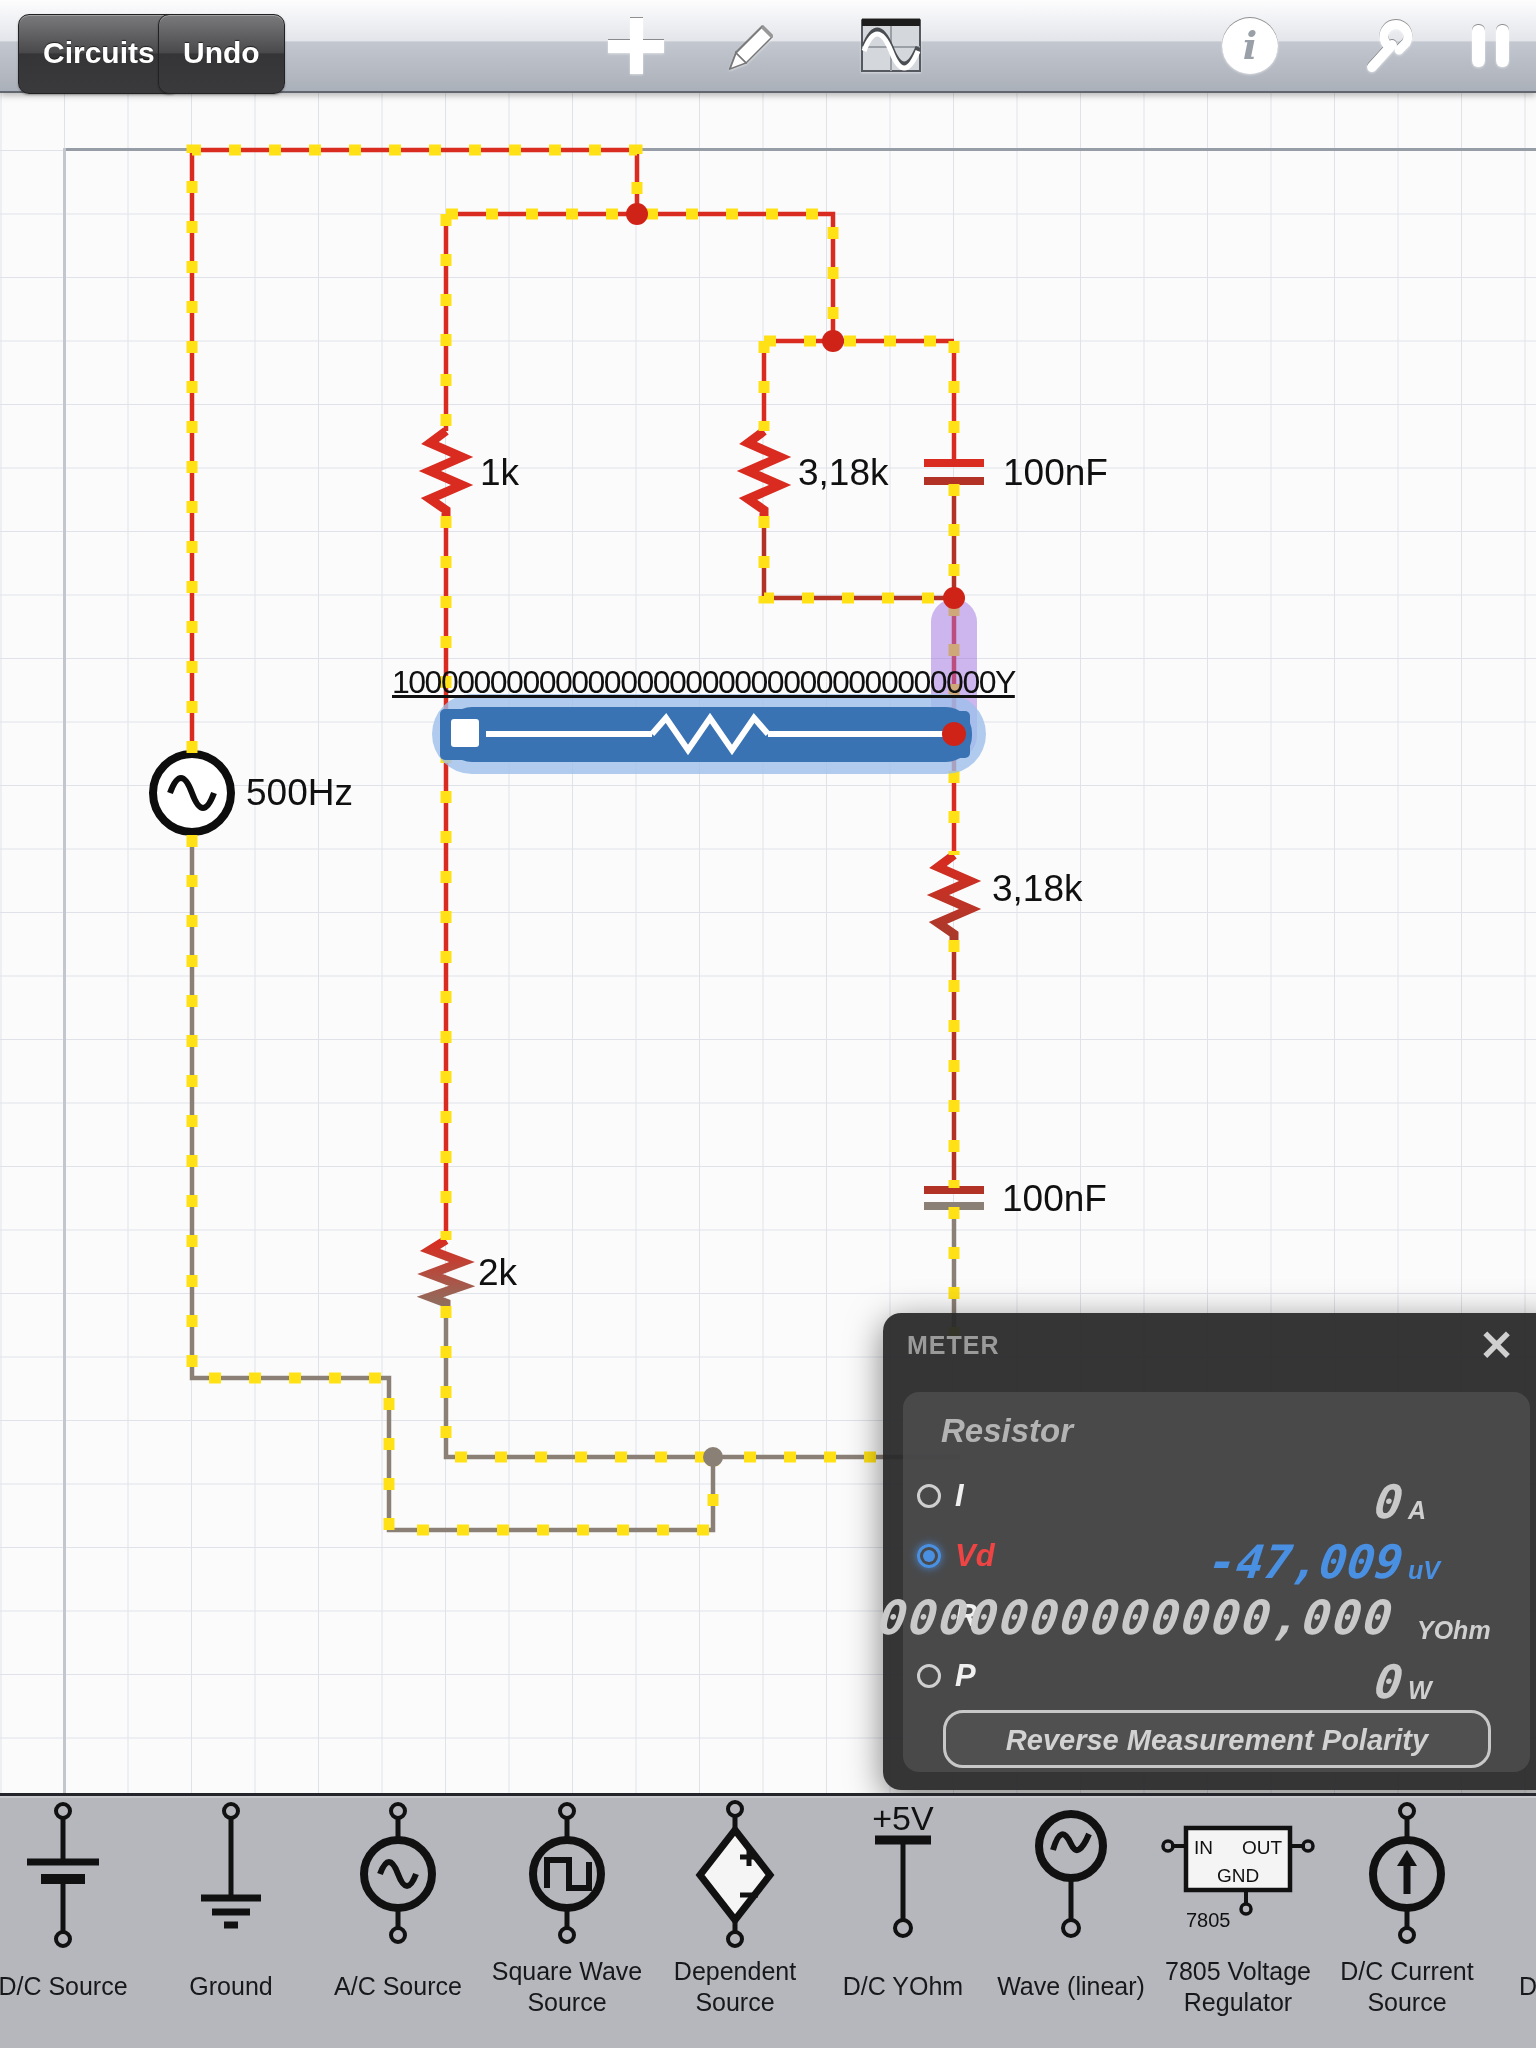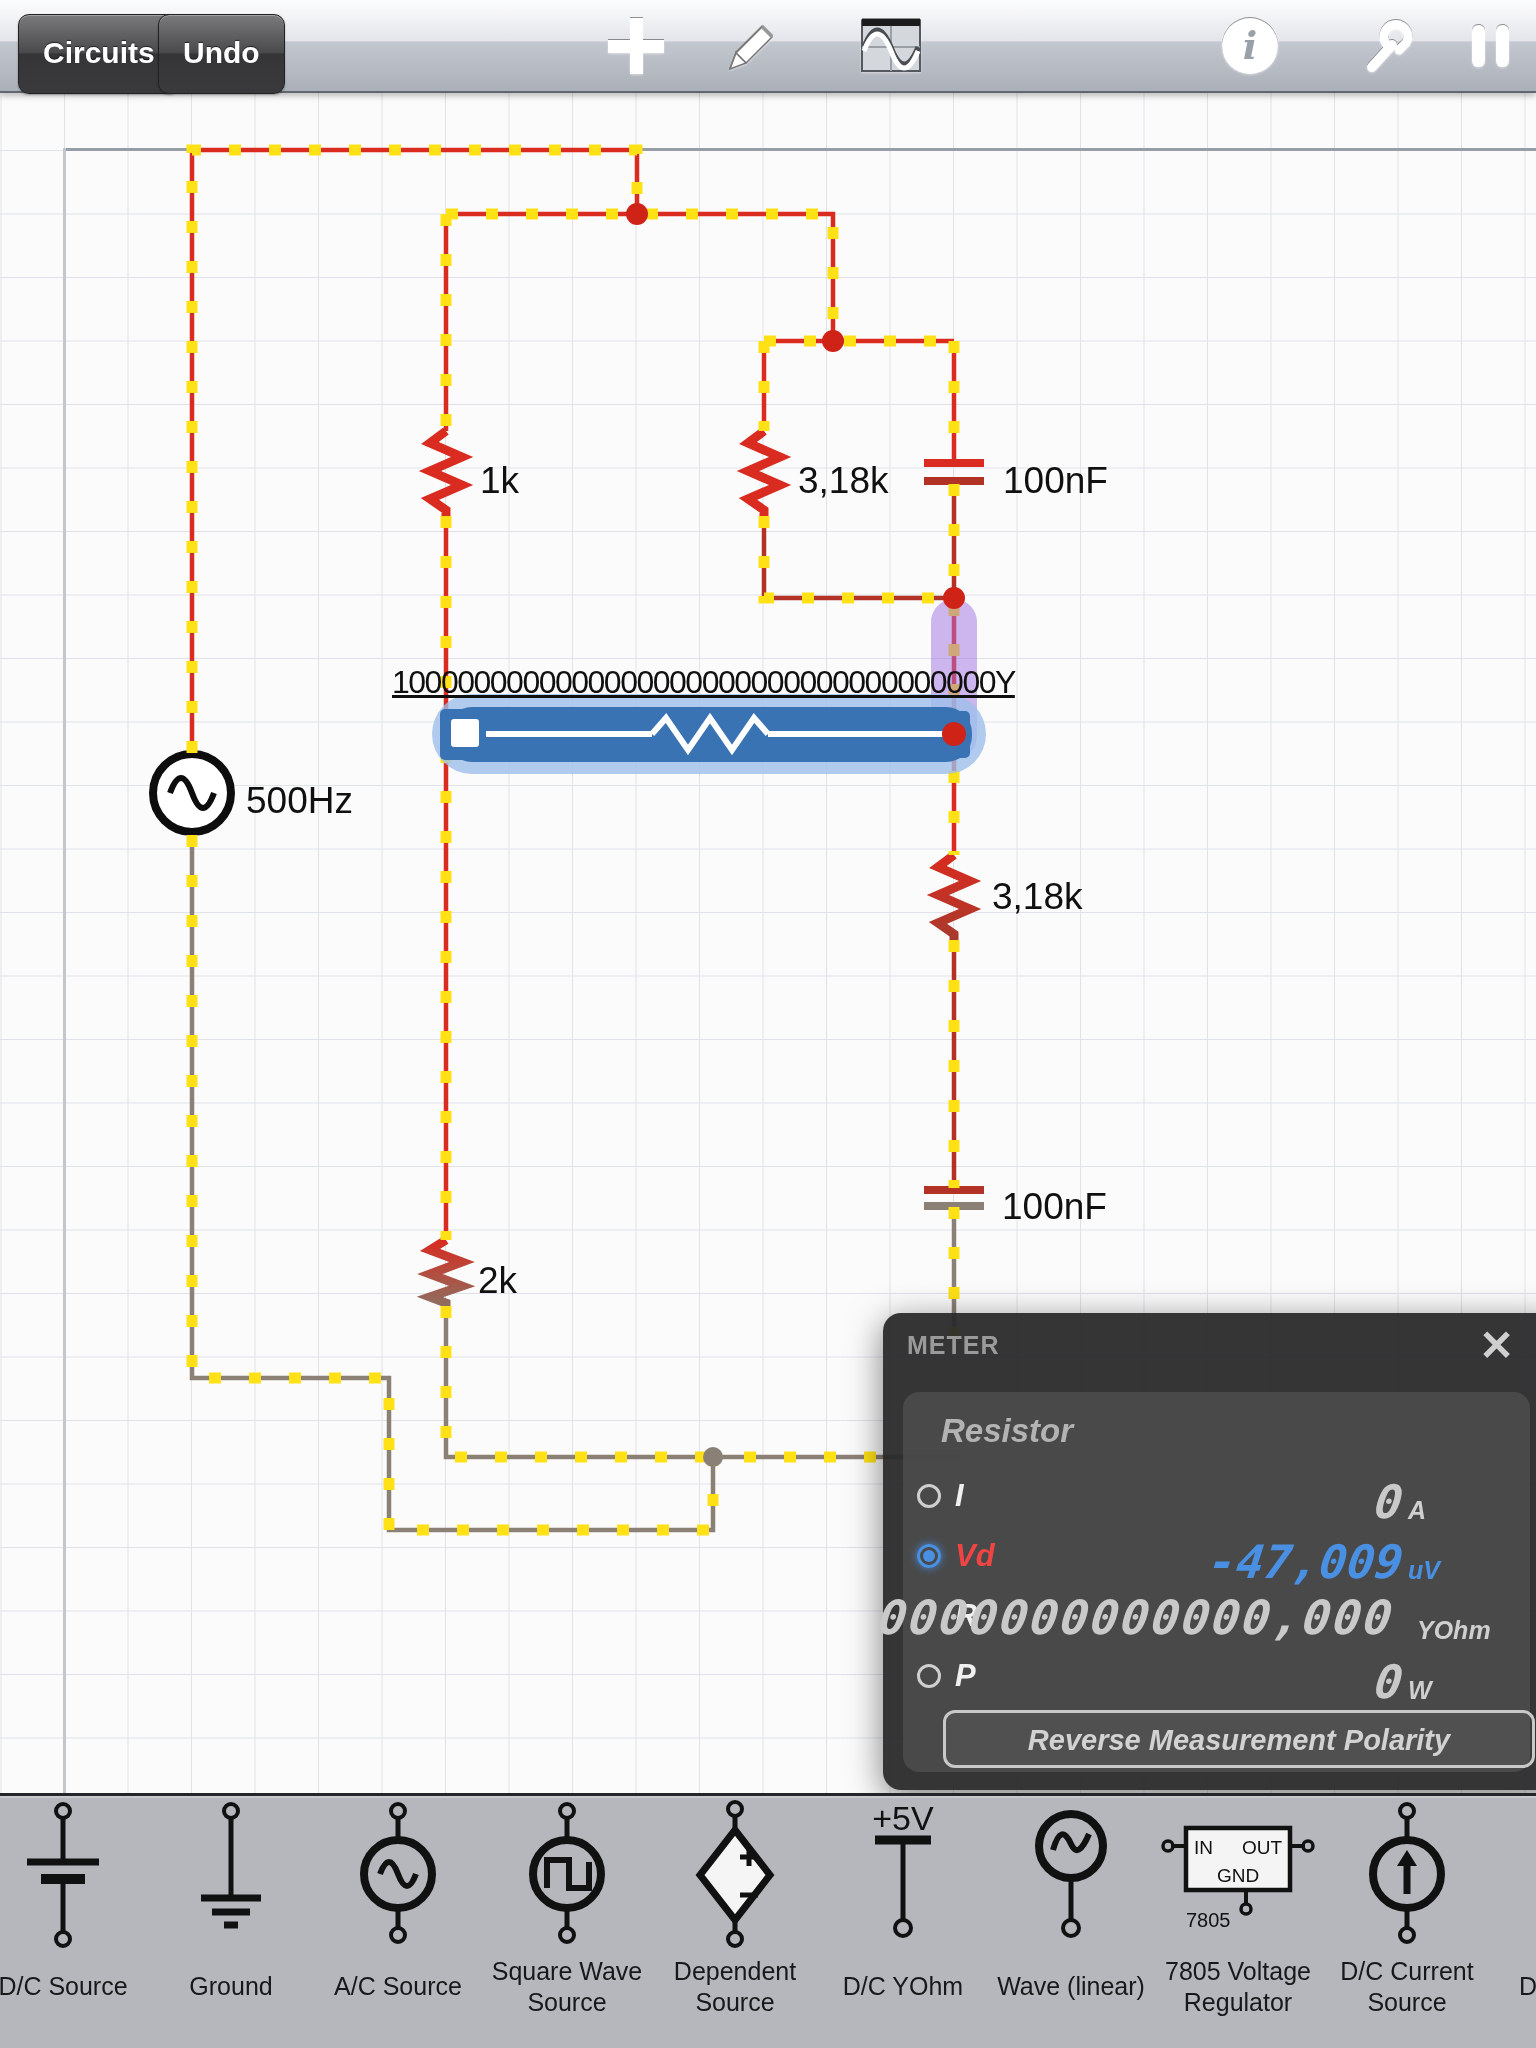--- a/index.html
+++ b/index.html
@@ -41,21 +41,21 @@
     position:absolute;left:0;top:91px;width:1536px;height:1702px;
     background-color:#fbfbfc;
     background-image:linear-gradient(to right,#dfe3e9 1px,transparent 1px),
                      linear-gradient(to bottom,#dfe3e9 1px,transparent 1px);
     background-size:63.5px 63.5px;background-position:64px 59px;
     z-index:1;
   }
   .doc-edge-h{position:absolute;left:64px;top:148px;width:1472px;height:3px;background:#979da6;z-index:2;}
   .doc-edge-v{position:absolute;left:63px;top:148px;width:3px;height:1645px;background:#c2c7ce;z-index:2;}
   .wires-svg{position:absolute;left:0;top:0;width:1536px;height:2048px;z-index:5;pointer-events:none;}
-  .clabel{position:absolute;color:#101010;font-size:37px;z-index:10;white-space:nowrap;margin-top:8px;}
+  .clabel{position:absolute;color:#101010;font-size:37px;z-index:10;white-space:nowrap;}
   .biglabel{position:absolute;color:#101010;font-size:32px;letter-spacing:-1.5px;z-index:10;white-space:nowrap;}
   
   .meter{
     position:absolute;left:883px;top:1313px;width:680px;height:477px;
     background:rgba(40,40,41,0.94);border-radius:18px;z-index:30;
     box-shadow:0 8px 35px rgba(0,0,0,0.5);
   }
   .meter-title{position:absolute;left:24px;top:18px;font-size:25px;font-weight:bold;color:#9a9a9a;letter-spacing:1px;}
   .meter-close{position:absolute;left:596px;top:8px;font-size:42px;font-weight:bold;color:#cfcfcf;}
   .meter-inner{position:absolute;left:20px;top:79px;width:627px;height:380px;
@@ -69,22 +69,22 @@
   .mlabel{position:absolute;left:52px;top:8px;font-size:31px;font-weight:bold;color:#f0f0f0;}
   .mlabel.blue{color:#ef4444;}
   .seg{font-family:"DejaVu Sans Mono",monospace;font-weight:bold;color:#c9c9c9;
     display:inline-block;transform:skewX(-7deg);}
   .mvalue{position:absolute;top:5px;right:127px;font-size:46px;text-align:right;z-index:2;}
   .mvalue.blue .seg{color:#4a90e2;}
   .munit{position:absolute;left:505px;top:26px;font-size:25px;font-weight:bold;color:#cfcfcf;z-index:2;}
   .munit.blue{color:#4a90e2;}
   .rdigits{position:absolute;left:-24px;top:0px;font-size:47px;letter-spacing:2px;z-index:2;white-space:nowrap;}
   .runit{left:514px;}
-  .meter-btn{position:absolute;left:40px;top:318px;width:592px;height:58px;
-    border:3px solid #c8c8c8;border-radius:12px;background:rgba(255,255,255,0.04);
+  .meter-btn{position:absolute;left:40px;top:318px;width:548px;height:58px;
+    border:3px solid #c8c8c8;border-radius:20px;background:rgba(255,255,255,0.04);
     color:#d2d2d2;font-size:29px;font-weight:bold;text-align:center;line-height:54px;box-sizing:border-box;}
   
   .palette{position:absolute;left:0;top:1793px;width:1536px;height:255px;background:#b5b7bd;
     border-top:3px solid #23252a;box-shadow:inset 0 2px 0 rgba(255,255,255,0.25);z-index:40;}
   .pitem{position:absolute;top:0;width:168px;height:255px;}
   .picon{position:absolute;left:4px;top:4px;width:160px;height:150px;}
   .plabel{position:absolute;left:-10px;top:158px;width:188px;height:66px;
     display:flex;align-items:center;justify-content:center;text-align:center;
     font-size:25px;color:#17181a;line-height:1.25;}
 </style>

